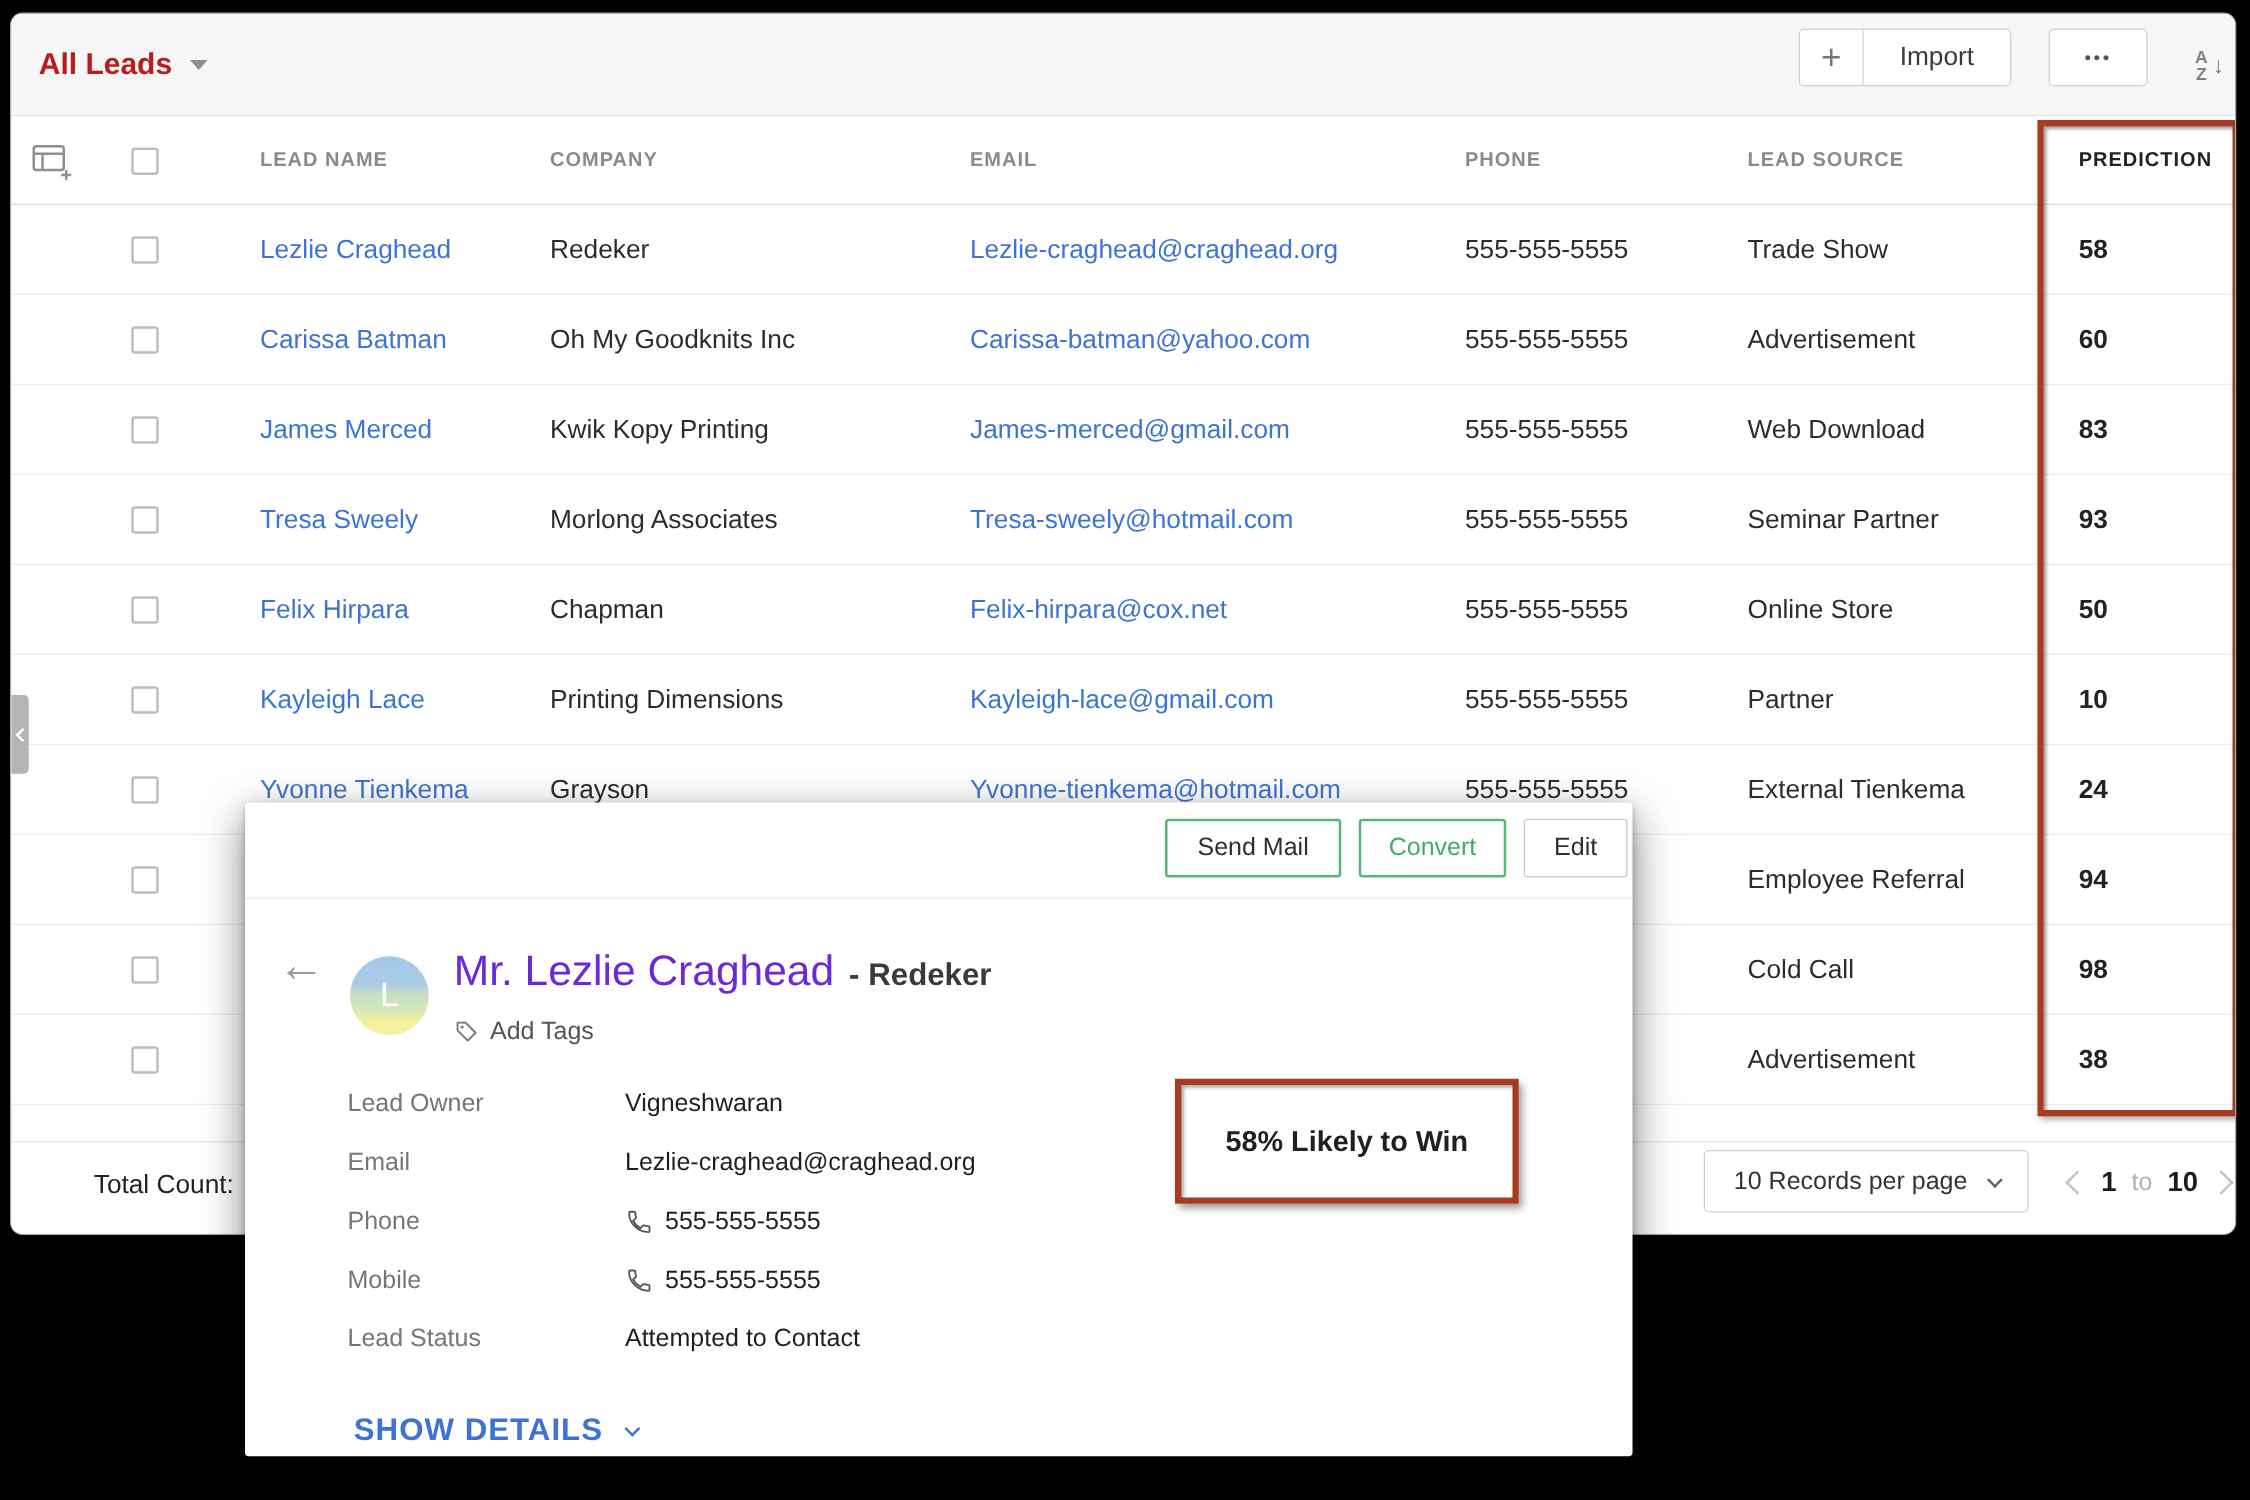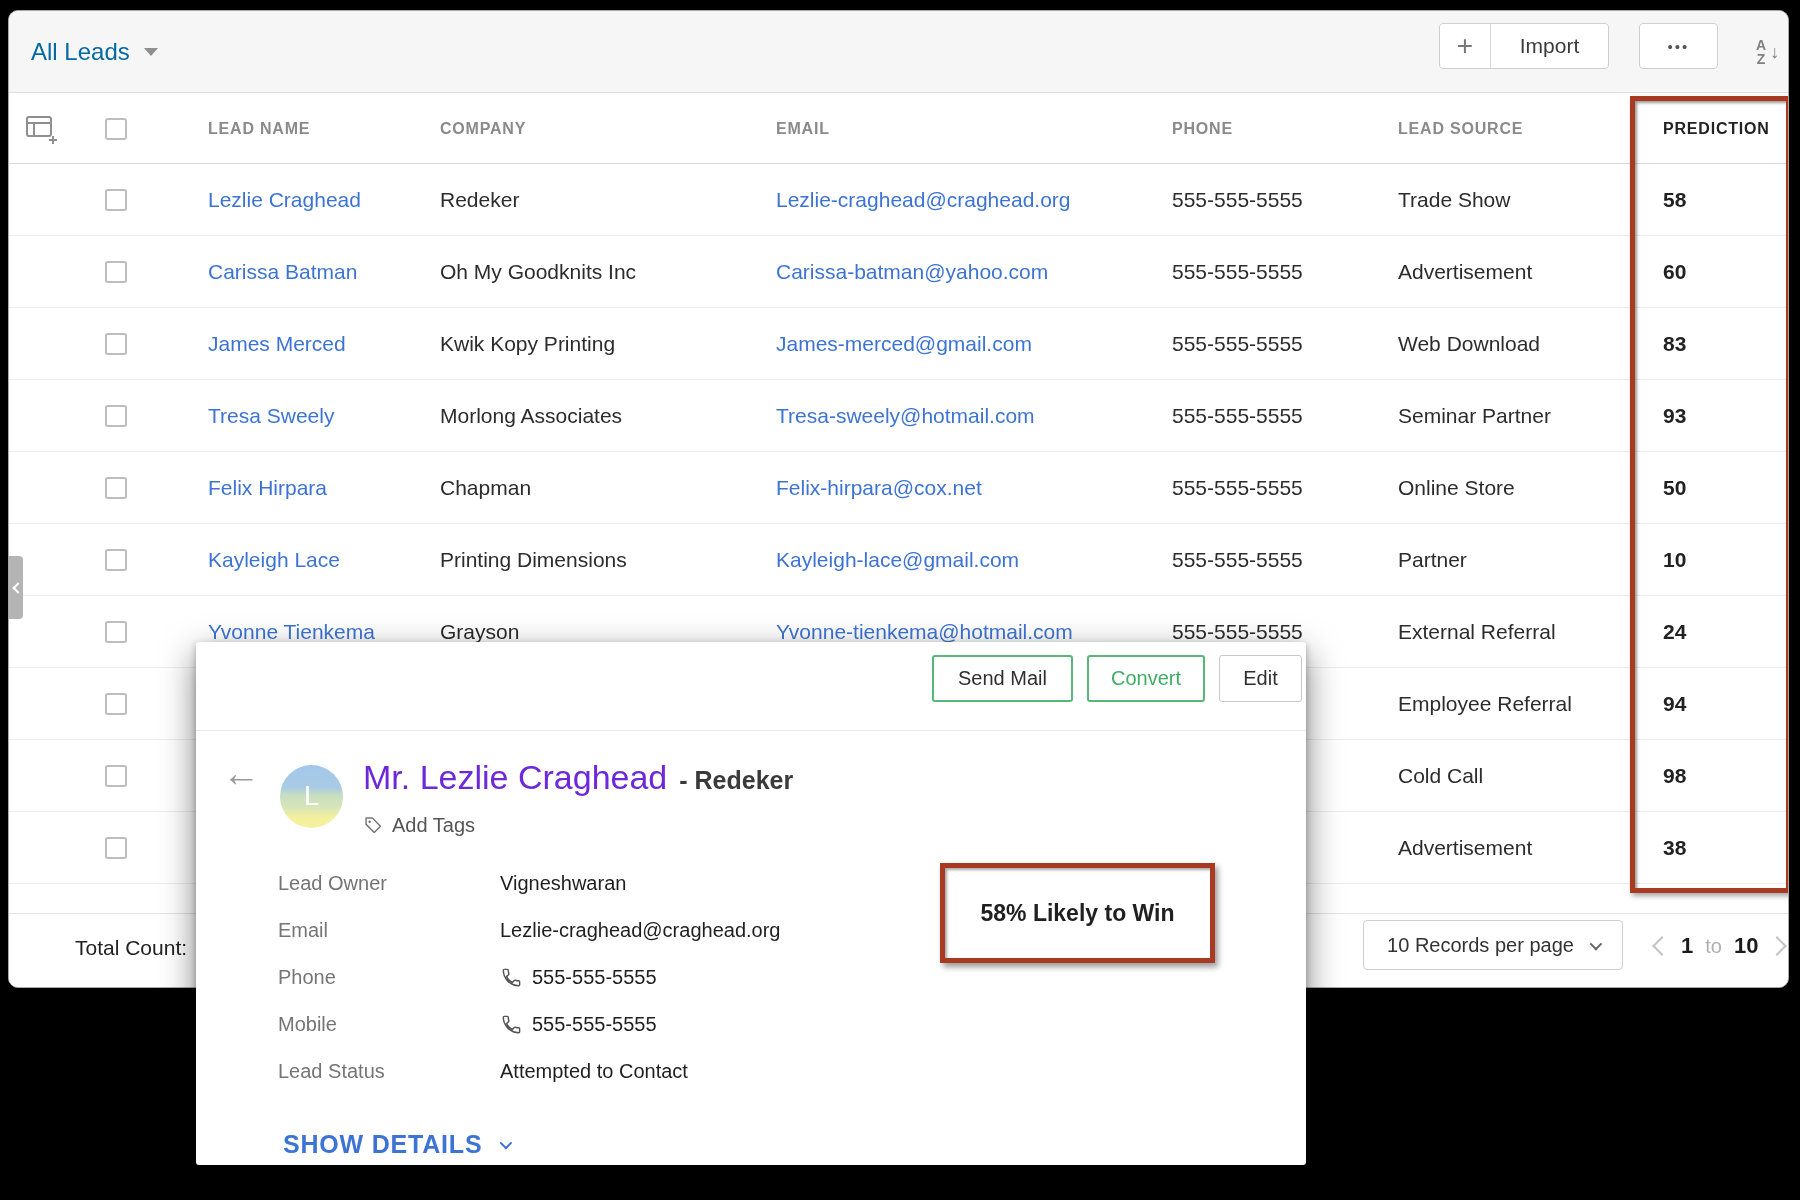--- a/index.html
+++ b/index.html
@@ -4,21 +4,21 @@
 <style>
   * { margin:0; padding:0; box-sizing:border-box; }
   html,body { width:1800px; height:1200px; background:#000; font-family:"Liberation Sans","DejaVu Sans",sans-serif; position:relative; overflow:hidden; }
 
   
   .window { position:absolute; left:8px; top:10px; width:1781px; height:978px;
     background:#fff; border:1px solid #a9a9a9; border-radius:10px; overflow:hidden; z-index:1; }
 
   .topbar { position:absolute; left:0; top:0; right:0; height:82px; background:#f6f6f6; border-bottom:1px solid #e1e1e1; }
   .view-selector { position:absolute; left:22px; top:0; height:82px; display:flex; align-items:center; gap:14px; cursor:pointer; }
-  .view-selector .label { font-size:24px; font-weight:400; color:#0369a1; }
+  .view-selector .label { font-size:24px; font-weight:700; color:#b91c1c; }
   .caret-down { width:0; height:0; border-left:7px solid transparent; border-right:7px solid transparent; border-top:8px solid #8f8f8f; }
 
   .split-btn { position:absolute; left:1430px; top:12px; height:46px; display:flex; background:#fff; border:1px solid #cfcfcf; border-radius:4px; overflow:hidden; }
   .split-btn .seg { display:flex; align-items:center; justify-content:center; cursor:pointer; }
   .split-btn .seg.plus { width:51px; border-right:1px solid #d6d6d6; color:#777; font-size:28px; font-weight:300; }
   .split-btn .seg.import { width:117px; font-size:21px; color:#3a3a3a; }
 
   .more-btn { position:absolute; left:1630px; top:12px; width:79px; height:46px; background:#fff; border:1px solid #cfcfcf; border-radius:4px;
     display:flex; align-items:center; justify-content:center; color:#555; font-size:15px; letter-spacing:2px; cursor:pointer; }
 
@@ -63,21 +63,21 @@
   .pagination { position:absolute; left:1646px; top:12px; height:40px; display:flex; align-items:center; gap:12px; }
   .pg-chev { width:14px; height:14px; border-right:2px solid #c4c4c4; border-bottom:2px solid #c4c4c4; cursor:pointer; }
   .pg-prev { transform:rotate(135deg); }
   .pg-next { transform:rotate(-45deg); }
   .pg-num { font-size:22px; font-weight:700; color:#1b1b1b; }
   .pg-to { font-size:20px; color:#b0b0b0; }
 
   
   .card { position:absolute; left:196px; top:642px; width:1110px; height:523px; background:#fff; border-radius:3px; z-index:30;
     box-shadow:0 12px 34px rgba(0,0,0,0.5), 0 2px 6px rgba(0,0,0,0.25); }
-  .card-head { position:absolute; left:0; top:0; right:0; height:89px; border-bottom:1px solid #e9e9e9; }
+  .card-head { position:absolute; left:0; top:0; right:0; height:77px; border-bottom:1px solid #e9e9e9; }
   .btn { position:absolute; top:13px; height:47px; background:#fff; border-radius:3px; display:flex; align-items:center; justify-content:center; font-size:20px; cursor:pointer; }
   .btn-sendmail { left:736px; width:141px; border:2px solid #56b877; color:#2f2f2f; }
   .btn-convert  { left:891px; width:118px; border:2px solid #56b877; color:#3fae62; }
   .btn-edit     { left:1023px; width:83px; border:1px solid #c9c9c9; color:#2f2f2f; }
 
   .back-arrow { position:absolute; left:26px; top:112px; font-size:38px; color:#9a9a9a; cursor:pointer; line-height:1; }
   .avatar { position:absolute; left:84px; top:123px; width:63px; height:63px; border-radius:50%;
     background:linear-gradient(180deg,#a3c7ec 0%,#a9cbe4 36%,#c7debf 48%,#d4e5ba 66%,#f2efa0 82%,#f5f29d 100%);
     display:flex; align-items:center; justify-content:center; color:#fff; font-size:27px; }
   .title-row { position:absolute; left:167px; top:116px; display:flex; align-items:baseline; gap:12px; white-space:nowrap; }
@@ -213,21 +213,21 @@
       <span class="cell x-pred">10</span>
     </div>
     <div class="row">
       <span class="cell x-cb">
           <span class="checkbox"></span>
         </span>
       <span class="cell x-name link">Yvonne Tienkema</span>
       <span class="cell x-company">Grayson</span>
       <span class="cell x-email link">Yvonne-tienkema@hotmail.com</span>
       <span class="cell x-phone">555-555-5555</span>
-      <span class="cell x-source">External Referral</span>
+      <span class="cell x-source">External Tienkema</span>
       <span class="cell x-pred">24</span>
     </div>
     <div class="row">
       <span class="cell x-cb">
           <span class="checkbox"></span>
         </span>
       <span class="cell x-name link"></span>
       <span class="cell x-company"></span>
       <span class="cell x-email link"></span>
       <span class="cell x-phone">555-555-5555</span>

